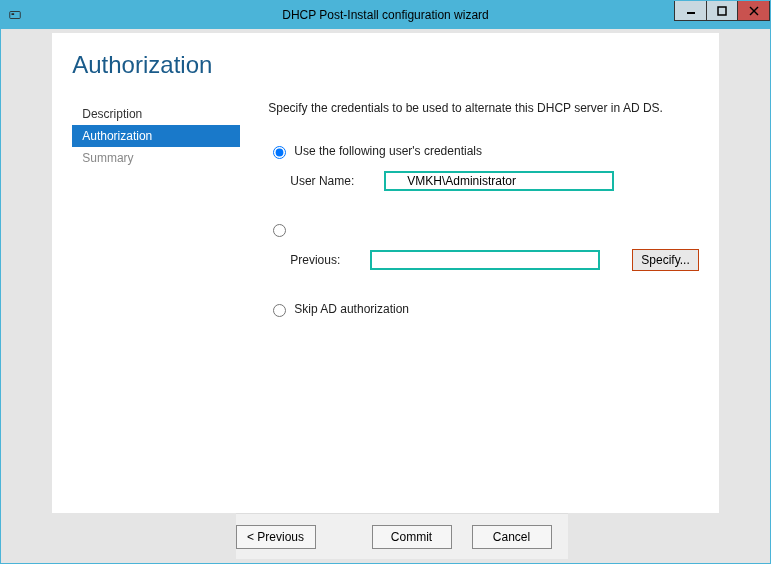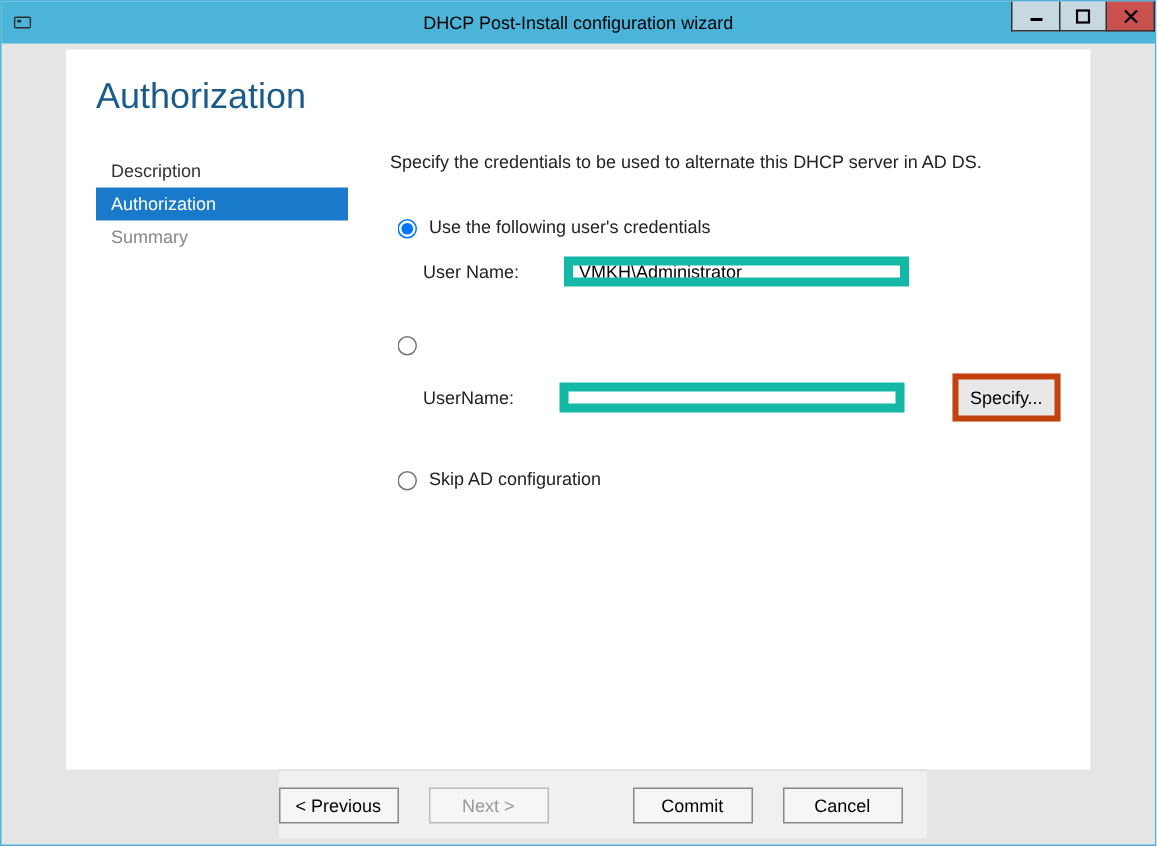--- a/index.html
+++ b/index.html
@@ -131,31 +131,31 @@
     align-items: center;
     margin-left: 22px;
     margin-bottom: 4px;
     gap: 22px;
   }
   .field-label {
     margin-right: 8px;
     font-size: 12px;
   }
   .field-input {
-    border: 6px solid #14b8a6;
+    border: 2px solid #14b8a6;
     height: 20px;
-    padding: 2px 4px;
+    padding: 2px 21px;
     font-size: 12px;
     width: 230px;
   }
   .specify-btn {
-    height: 32px;
+    height: 22px;
     margin-left: 10px;
     padding: 0 8px;
-    border: 4px solid #c2410c;
+    border: 1px solid #c2410c;
     background: #e8e8e8;
     font-size: 12px;
     cursor: pointer;
   }
   .footer {
     height: 46px;
     background: #f0f0f0;
     border-top: 1px solid #ddd;
     display: flex;
     align-items: center;
@@ -239,38 +239,37 @@
               <span class="field-label">User Name:</span>
               <input class="field-input" type="text" value="VMKH\Administrator" style="">
             </div>
           </div>
 
           <div class="option-group">
             <label class="radio-row">
               <input type="radio" name="cred" style="">
             </label>
             <div class="field-row">
-              <span class="field-label">UserName:</span>
+              <span class="field-label">Previous:</span>
               <input class="field-input" type="text" value="" style="">
               <button class="specify-btn">Specify...</button>
             </div>
           </div>
 
           <div class="option-group">
             <label class="radio-row">
               <input type="radio" name="cred" style="">
-              <span>Skip AD configuration</span>
+              <span>Skip AD authorization</span>
             </label>
           </div>
 
         </div>
       </div>
     </div>
 
     <div class="footer">
       <button>&lt; Previous</button>
-      <button disabled="">Next &gt;</button>
       <span class="fspacer"></span>
       <button>Commit</button>
       <button>Cancel</button>
     </div>
   </div>
 </div>
 
 </body></html>

